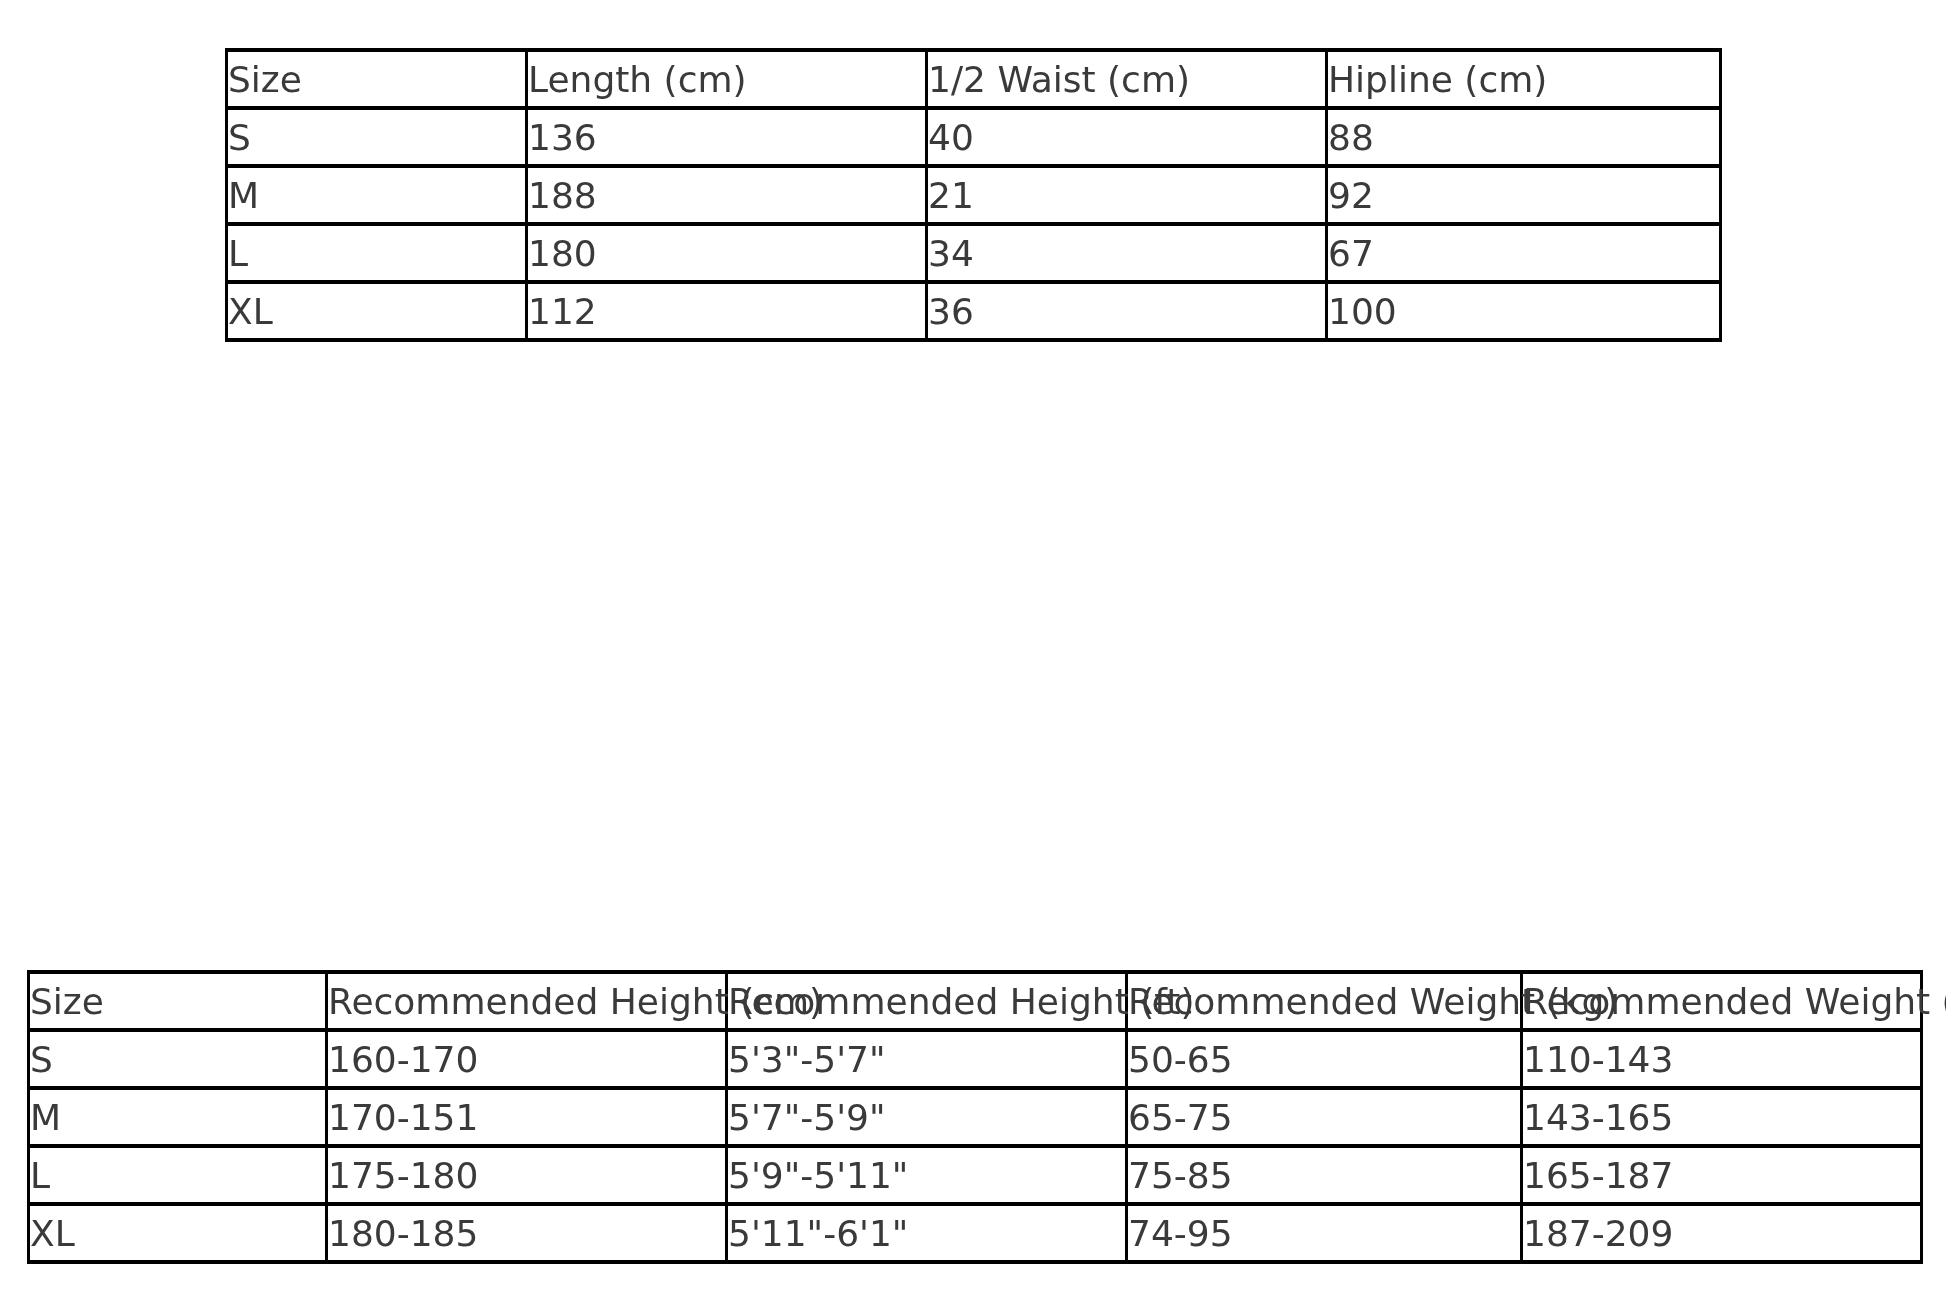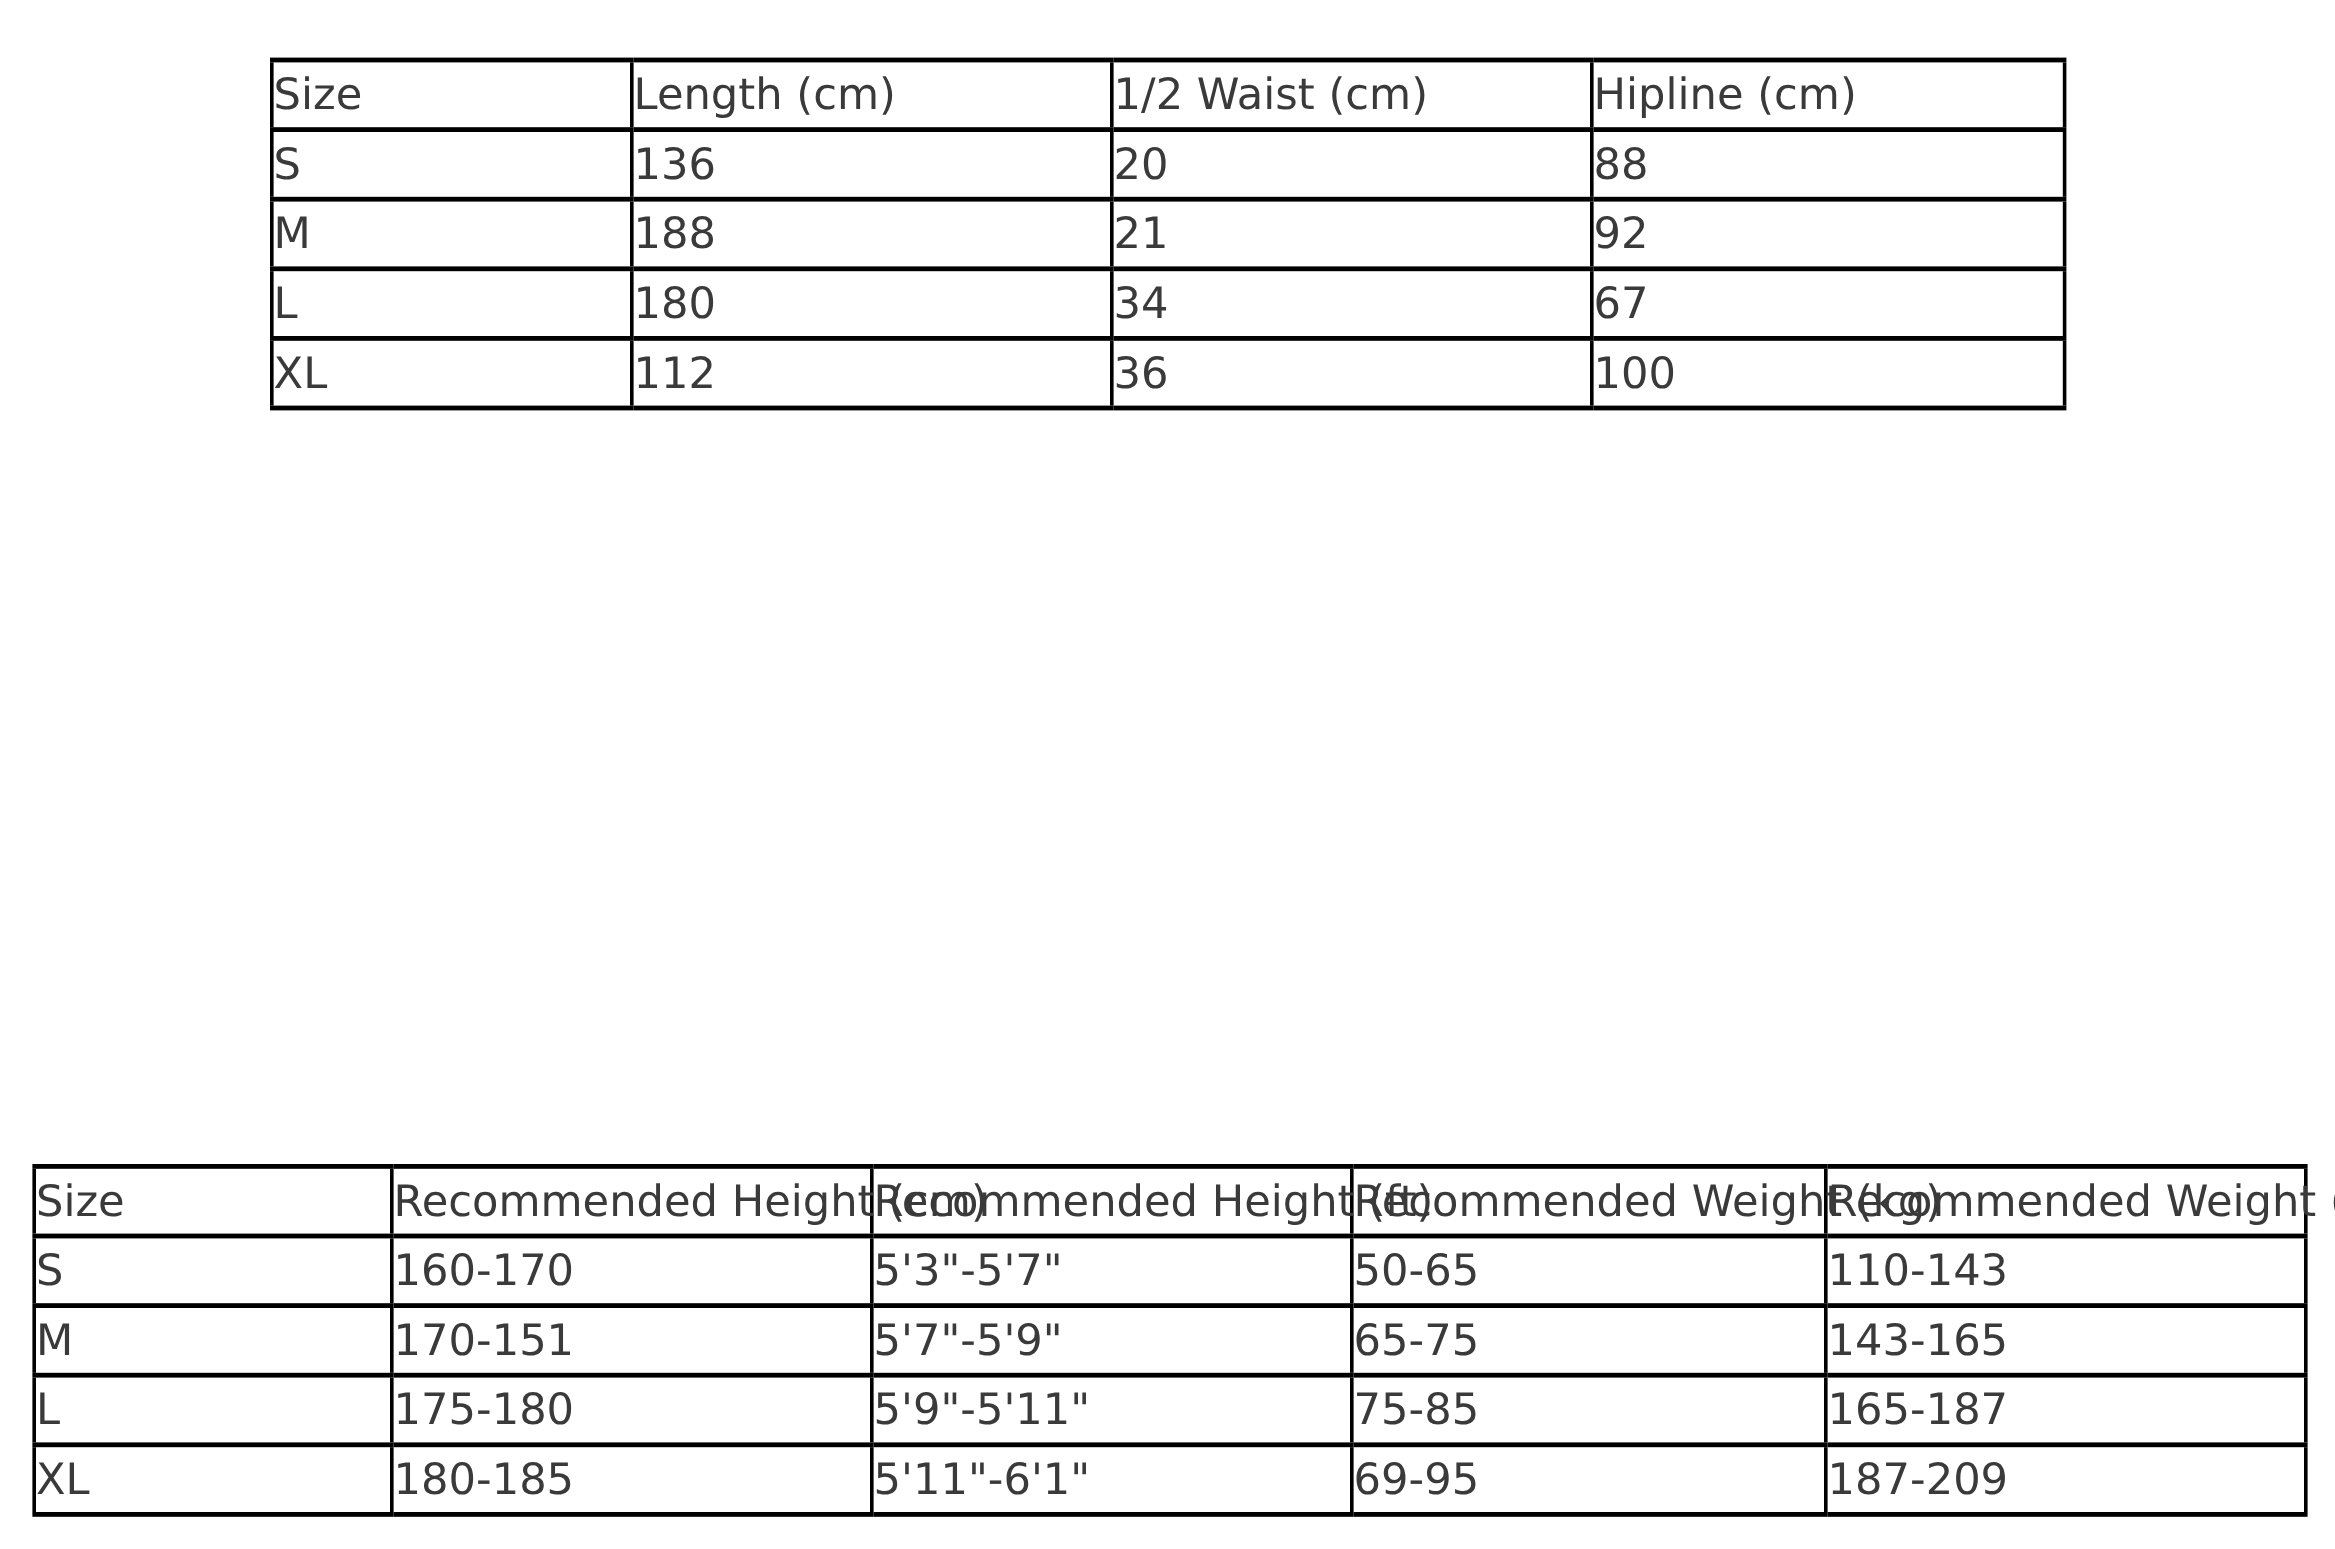--- a/index.html
+++ b/index.html
@@ -56,21 +56,21 @@
   <tbody>
     <tr>
       <td>Size</td>
       <td>Length (cm)</td>
       <td>1/2 Waist (cm)</td>
       <td>Hipline (cm)</td>
     </tr>
     <tr>
       <td>S</td>
       <td>136</td>
-      <td>20</td>
+      <td>40</td>
       <td>88</td>
     </tr>
     <tr>
       <td>M</td>
       <td>188</td>
       <td>21</td>
       <td>92</td>
     </tr>
     <tr>
       <td>L</td>
@@ -121,17 +121,17 @@
       <td>L</td>
       <td>175-180</td>
       <td>5'9"-5'11"</td>
       <td>75-85</td>
       <td>165-187</td>
     </tr>
     <tr>
       <td>XL</td>
       <td>180-185</td>
       <td>5'11"-6'1"</td>
-      <td>69-95</td>
+      <td>74-95</td>
       <td>187-209</td>
     </tr>
   </tbody>
 </table>
 
 </body></html>

